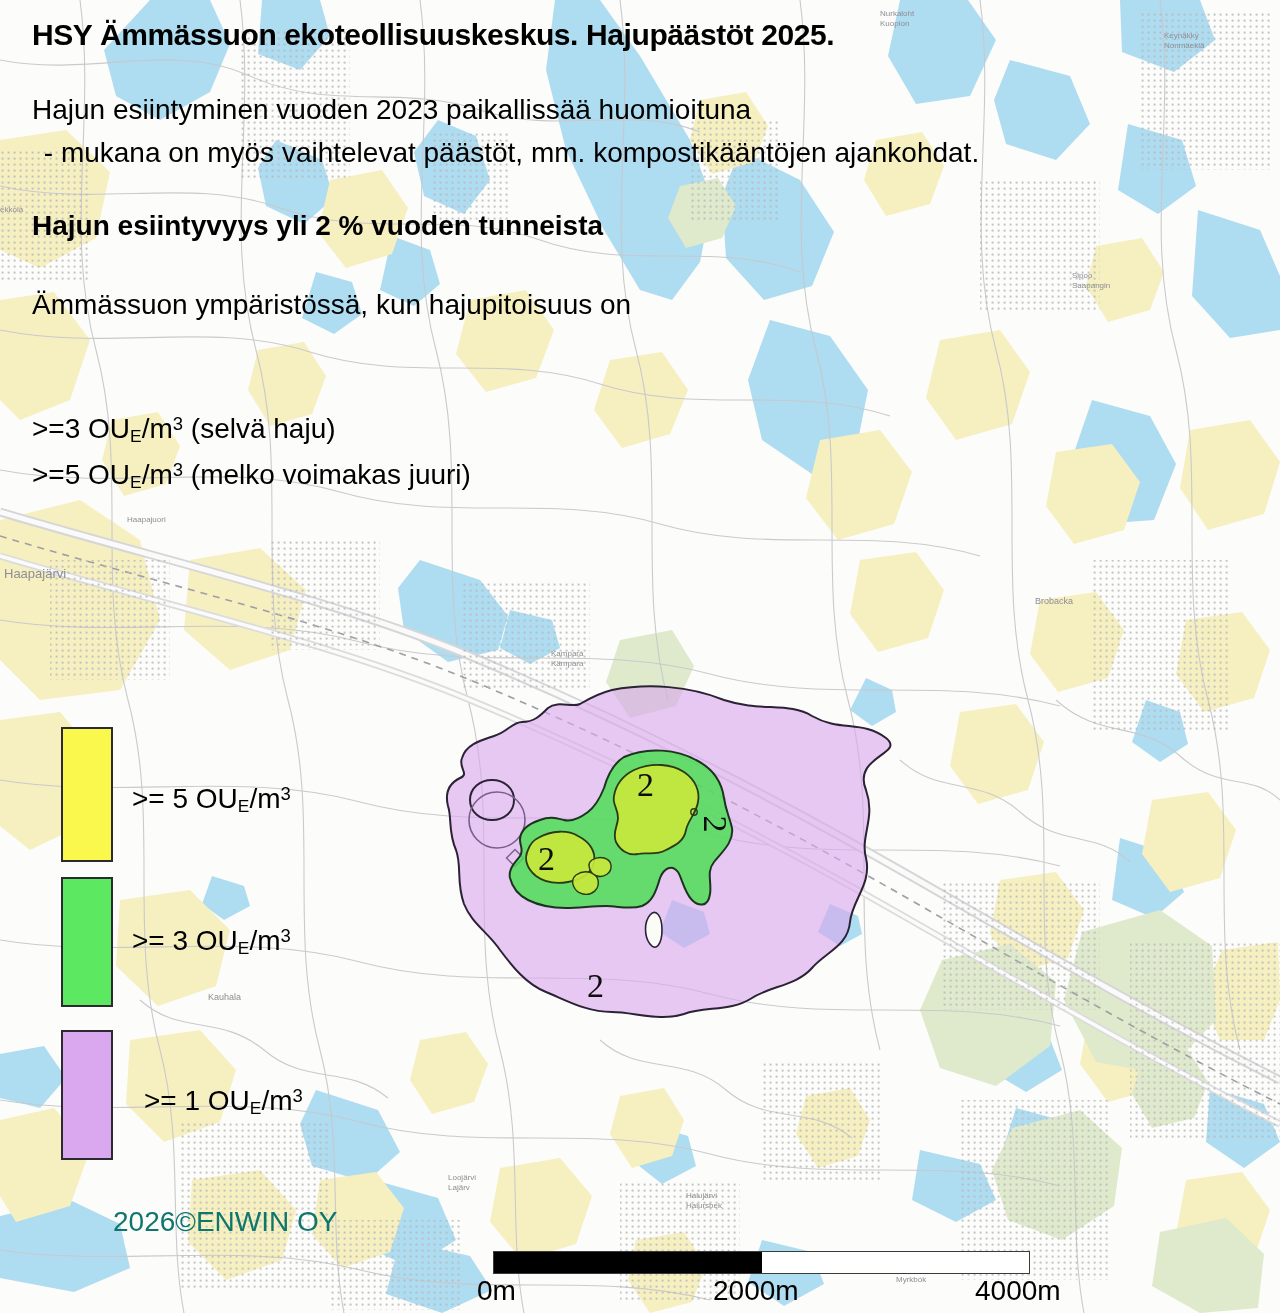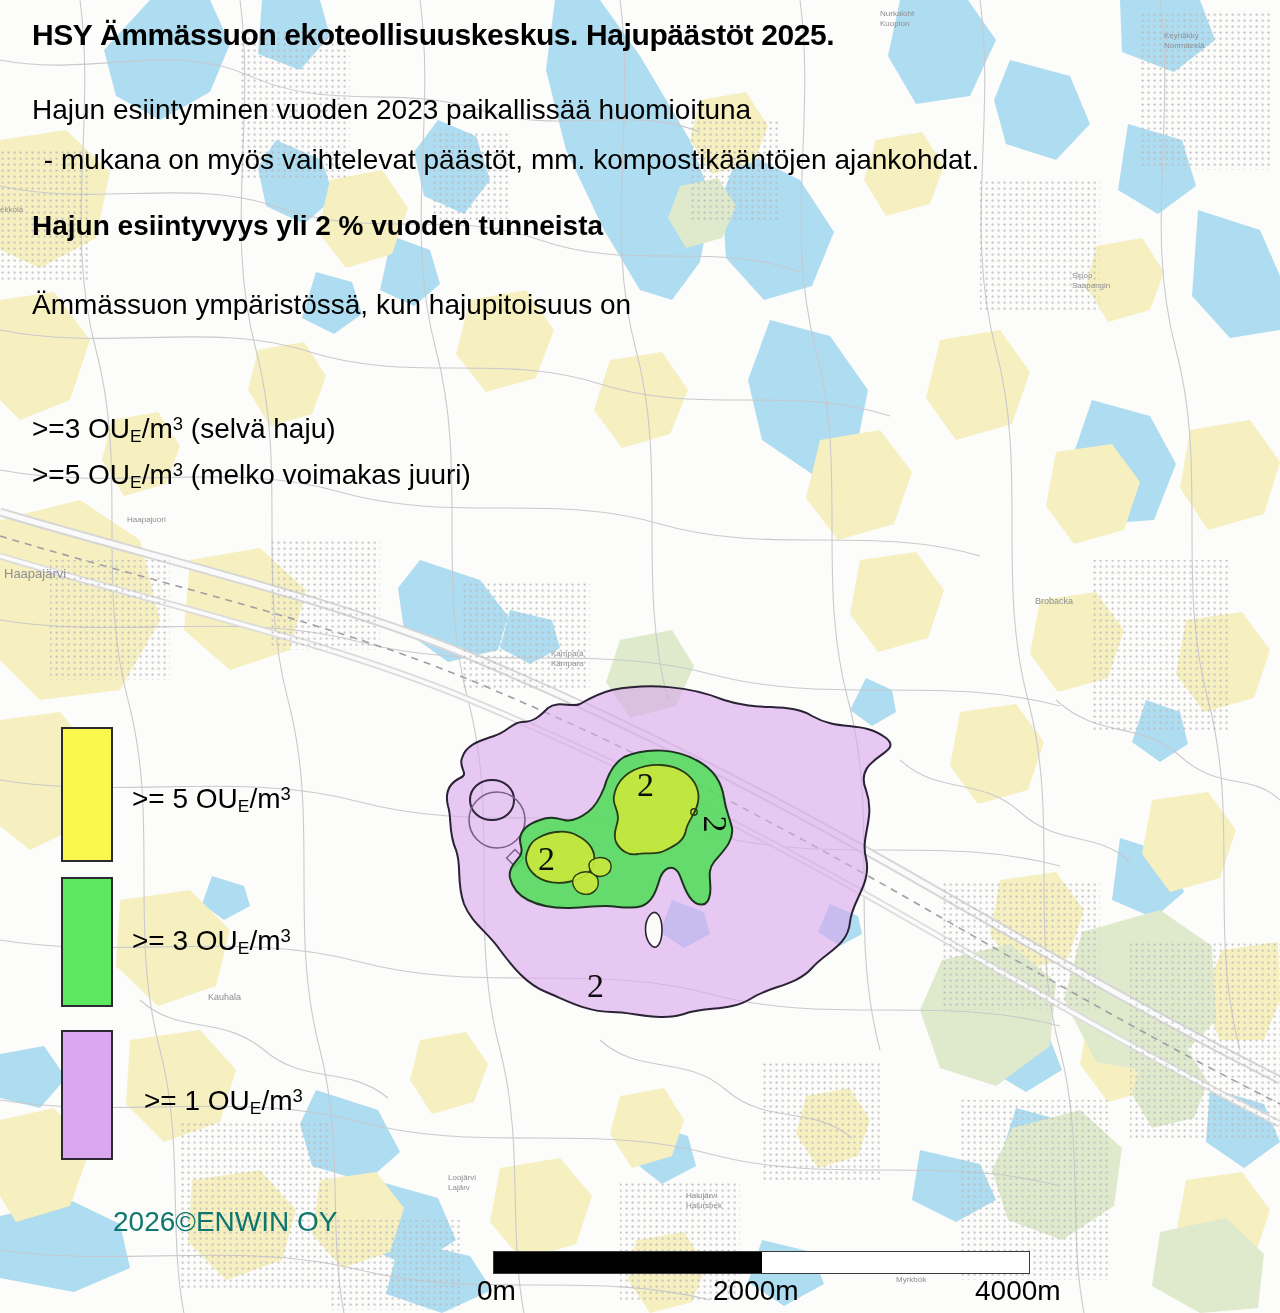--- a/index.html
+++ b/index.html
@@ -35,21 +35,21 @@
     left: 32px; top: 20px;
     font-size: 30px;
     font-weight: bold;
     letter-spacing: -0.4px;
   }
   #subtitle-1 {
     left: 32px; top: 96px;
     font-size: 28px;
   }
   #subtitle-2 {
-    left: 36px; top: 146px;
+    left: 36px; top: 139px;
     font-size: 28px;
   }
   #heading-2 {
     left: 32px; top: 212px;
     font-size: 28px;
     font-weight: bold;
     text-align: right;
   }
   #lede {
     left: 32px; top: 291px;

